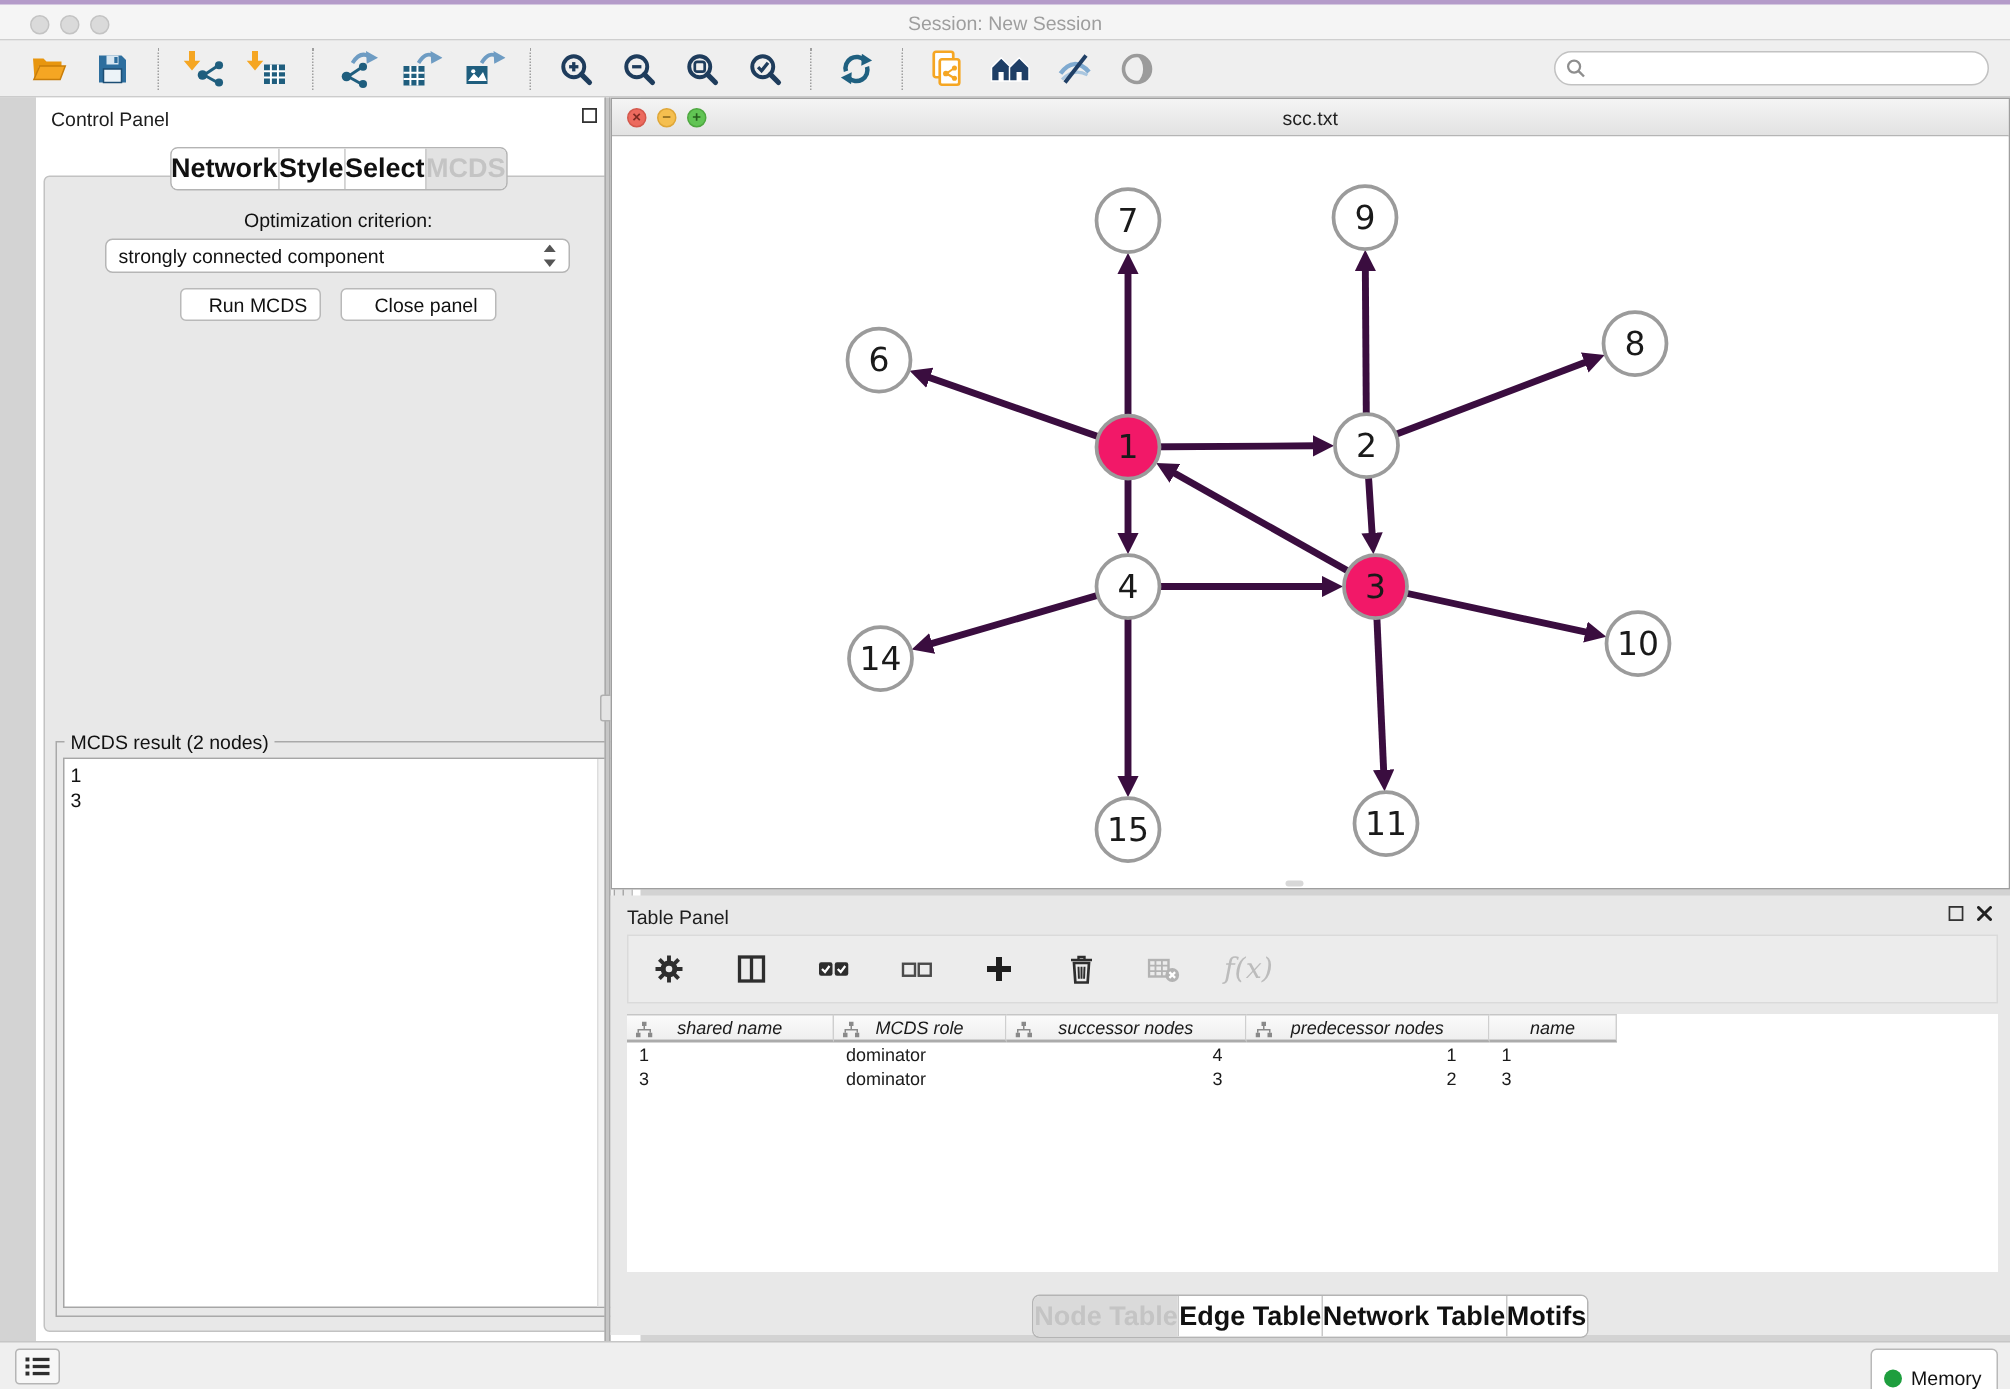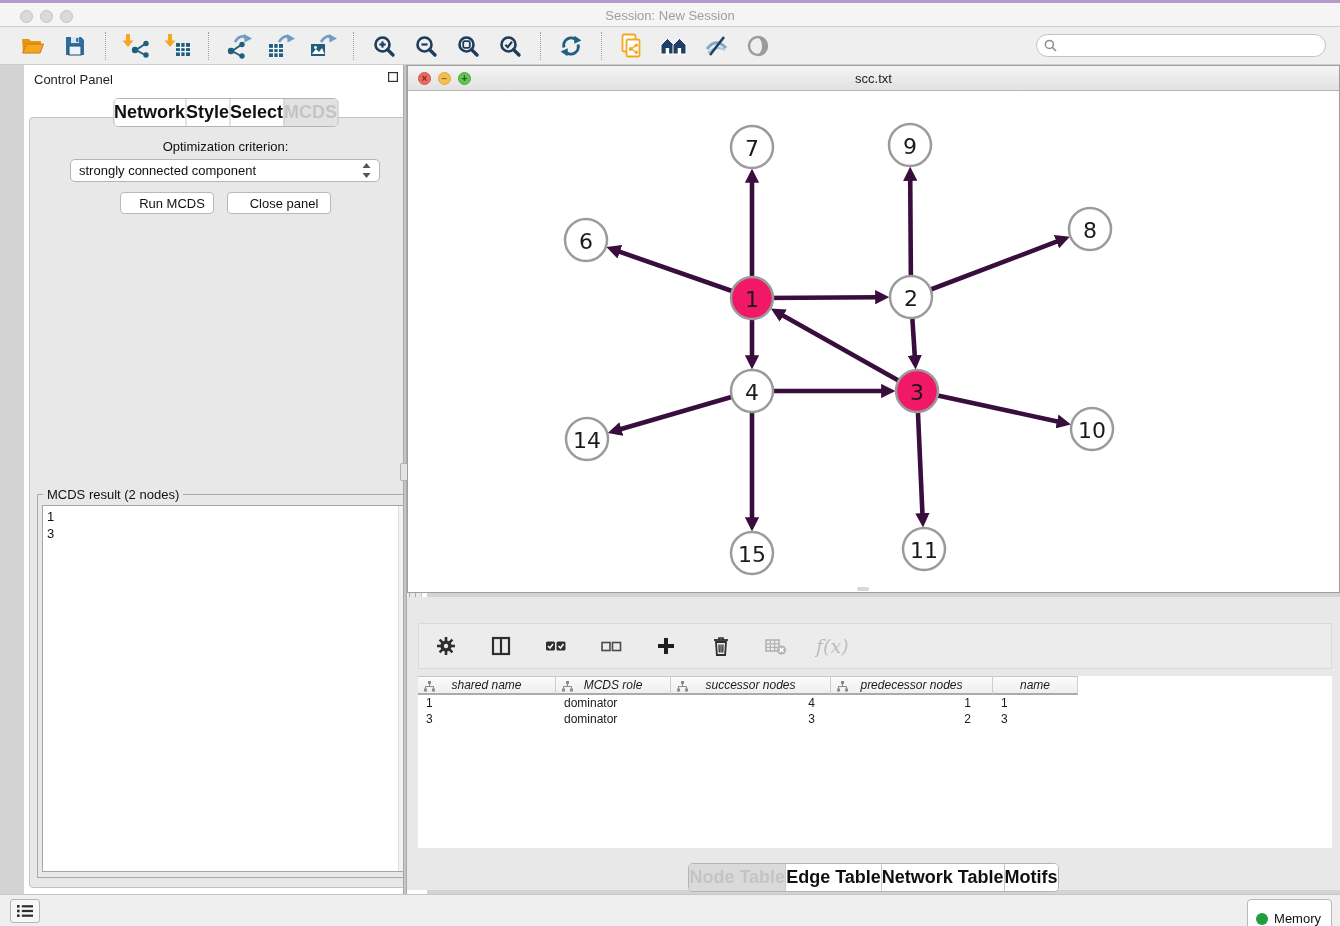--- a/index.html
+++ b/index.html
@@ -403,20 +403,34 @@
             <g>
               <circle cx="516" cy="458" r="21" fill="#FFFFFF" stroke="#9B9B9B" stroke-width="2.5"></circle>
               <text x="516" y="459" text-anchor="middle" dominant-baseline="central" font-size="22" fill="#1A1A1A" font-family="DejaVu Sans, Liberation Sans, sans-serif">11</text>
             </g>
           </svg>
         <div class="canvas-grip"></div>
       </div>
     </div>
 
     <div class="tpanel">
+      <div class="panel-head">
+        <span class="panel-title" style="left:11px">Table Panel</span>
+        <span class="panel-icons" style="right:12px">
+          <svg width="10" height="10" viewBox="0 0 10 10">
+            <rect x="0.5" y="0.5" width="9" height="9" fill="none" stroke="#333" stroke-width="1.4"></rect>
+          </svg>
+          <svg width="10" height="10" viewBox="0 0 10 10">
+            <g stroke="#222" stroke-width="2" stroke-linecap="round">
+                <line x1="1" y1="1" x2="9" y2="9"></line>
+                <line x1="9" y1="1" x2="1" y2="9"></line>
+              </g>
+          </svg>
+        </span>
+      </div>
 
       <div class="tp-toolbar">
         <div class="tp-tbtn">
           <svg width="22" height="22" viewBox="0 0 22 22">
             <g stroke="#2E2E2E" stroke-width="2.6">
               <line x1="11" y1="2" x2="11" y2="20"></line>
                 <line x1="2" y1="11" x2="20" y2="11"></line>
               <line x1="4.6" y1="4.6" x2="17.4" y2="17.4"></line>
                 <line x1="17.4" y1="4.6" x2="4.6" y2="17.4"></line>
             </g>

